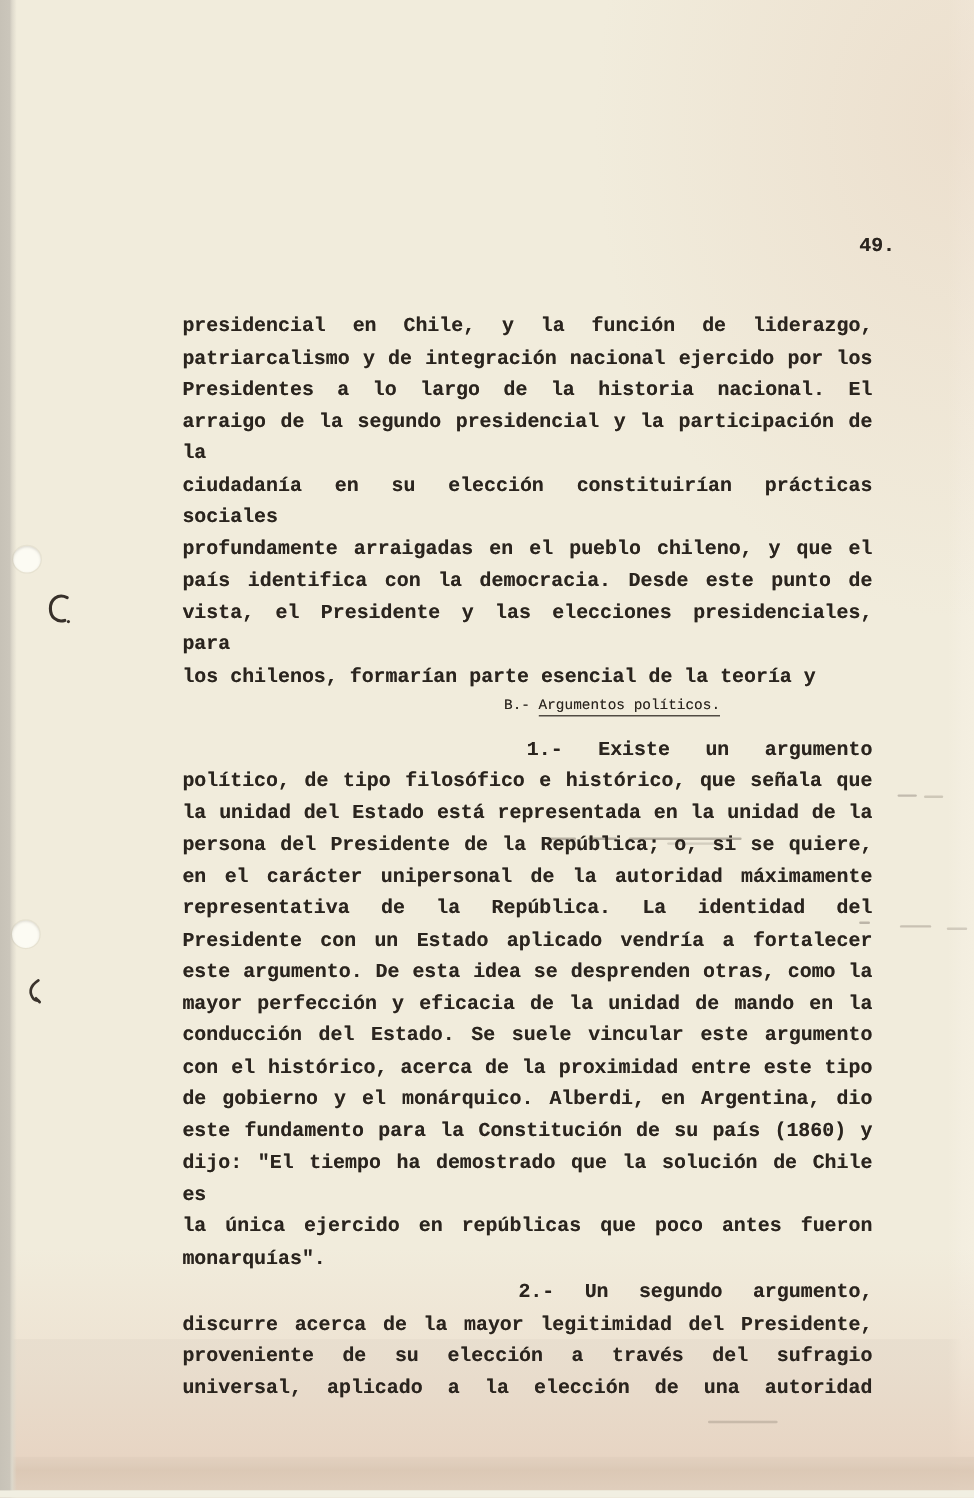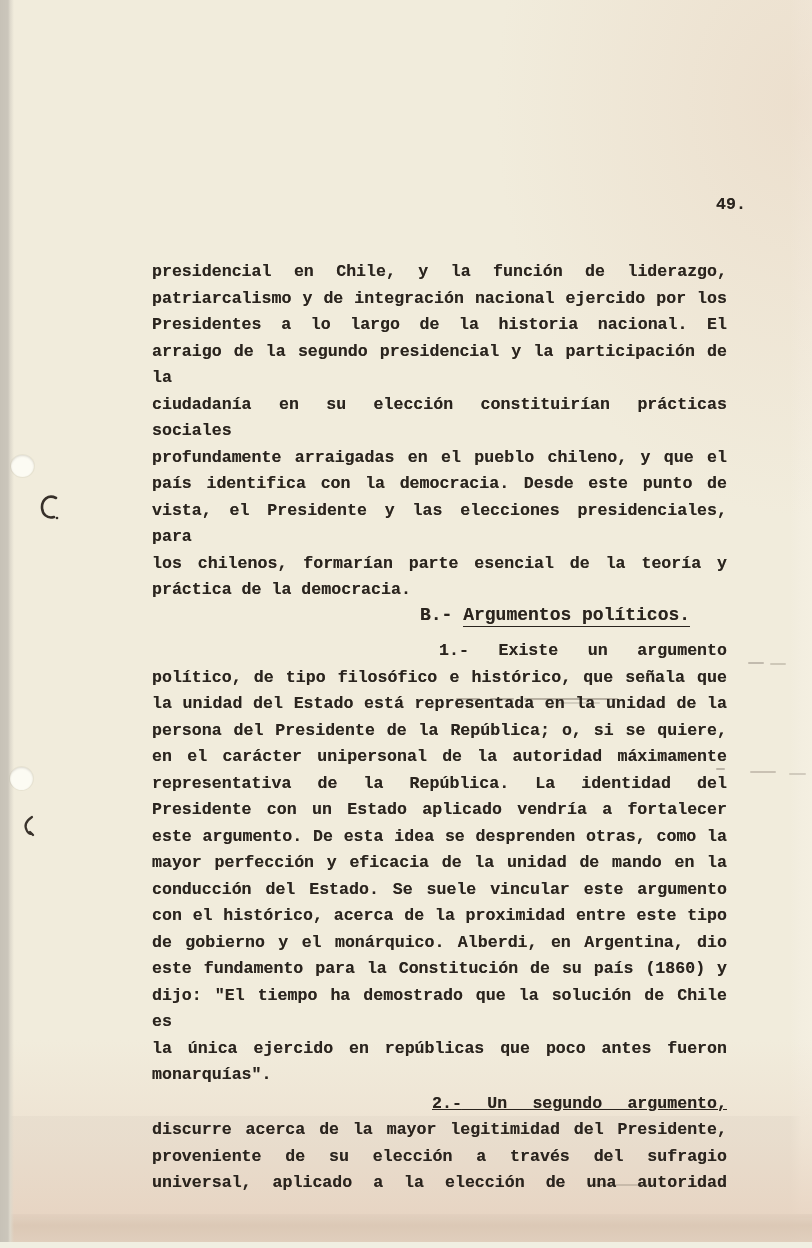--- a/index.html
+++ b/index.html
@@ -37,22 +37,22 @@
   .pagenum{position:absolute;left:716px;top:192px;z-index:5;
     font-size:16.6px;line-height:26.5px;font-weight:700;
     text-shadow:0 0 0.5px rgba(42,36,30,0.55);}
   .textblock{position:absolute;left:152px;top:259px;width:575px;z-index:5;
     font-size:16.6px;line-height:26.5px;font-weight:700;
     text-shadow:0 0 0.5px rgba(42,36,30,0.55);}
   .tline{text-align:justify;text-align-last:justify;}
   .para-end .tline:last-child{text-align-last:left;}
   .first{text-align:justify;text-align-last:justify;}
   .first-1{padding-left:287px;}
-  .first-2{padding-left:280px;text-decoration:underline;}
-  .heading{margin:-2px 0 0 0;padding-left:268px;font-size:18px;line-height:26.5px;font-weight:700;}
+  .first-2{padding-left:280px;}
+  .heading{margin:-2px 0 0 0;padding-left:268px;font-size:12px;line-height:26.5px;font-weight:400;}
   .heading .u{border-bottom:1.9px solid #2a241e;padding-bottom:1px;}
   .item-1{margin-top:10px;}
   .item-2{margin-top:2px;}
 </style>
 </head>
 <body>
 
 <div class="page">
 
   <div class="edge-left"></div>
@@ -92,21 +92,20 @@
     <section class="para para-end">
         <div class="tline">presidencial en Chile, y la función de liderazgo,</div>
         <div class="tline">patriarcalismo y de integración nacional ejercido por los</div>
         <div class="tline">Presidentes a lo largo de la historia nacional.  El</div>
         <div class="tline">arraigo de la segundo presidencial y la participación de la</div>
         <div class="tline">ciudadanía en su elección constituirían prácticas sociales</div>
         <div class="tline">profundamente arraigadas en el pueblo chileno, y que el</div>
         <div class="tline">país identifica con la democracia.  Desde este punto de</div>
         <div class="tline">vista, el Presidente y las elecciones presidenciales, para</div>
         <div class="tline">los chilenos, formarían parte esencial de la teoría y</div>
-        <div class="tline">práctica de la democracia.</div>
       </section>
 
     <h2 class="heading"><span>B.-</span> <span class="u">Argumentos políticos.</span></h2>
 
     <section class="para para-end item-1">
       <div class="first first-1"><span>1.-</span> <span>Existe un argumento</span></div>
       <div>
           <div class="tline">político, de tipo filosófico e histórico, que señala que</div>
           <div class="tline">la unidad del Estado está representada en la unidad de la</div>
           <div class="tline">persona del Presidente de la República; o, si se quiere,</div>

